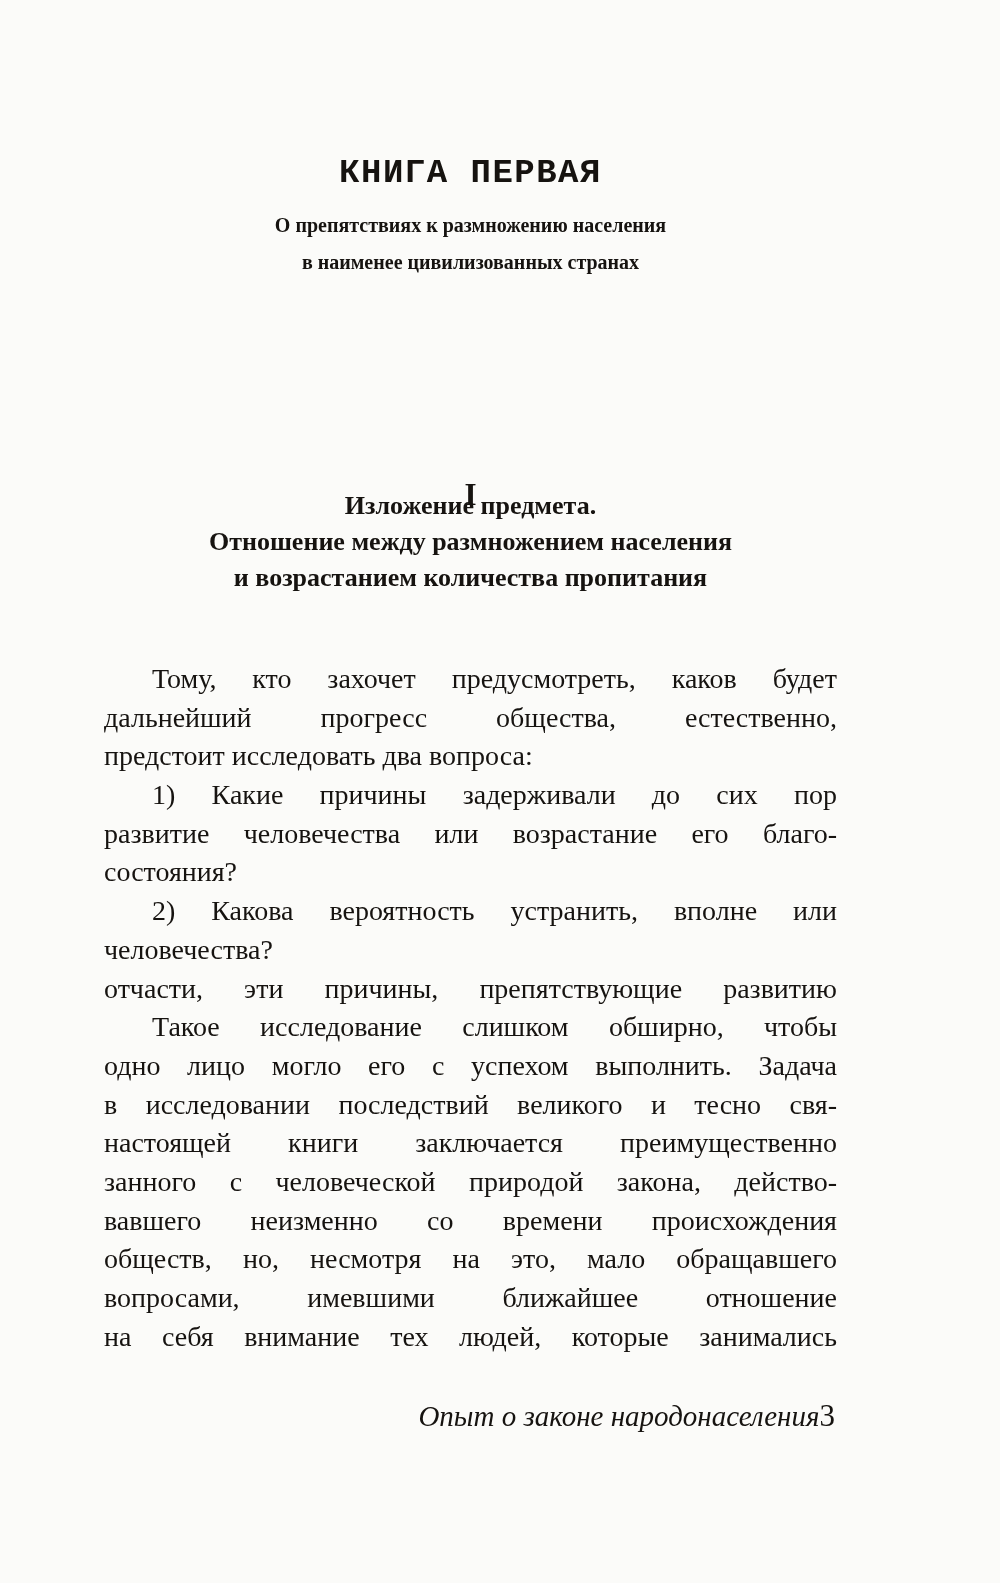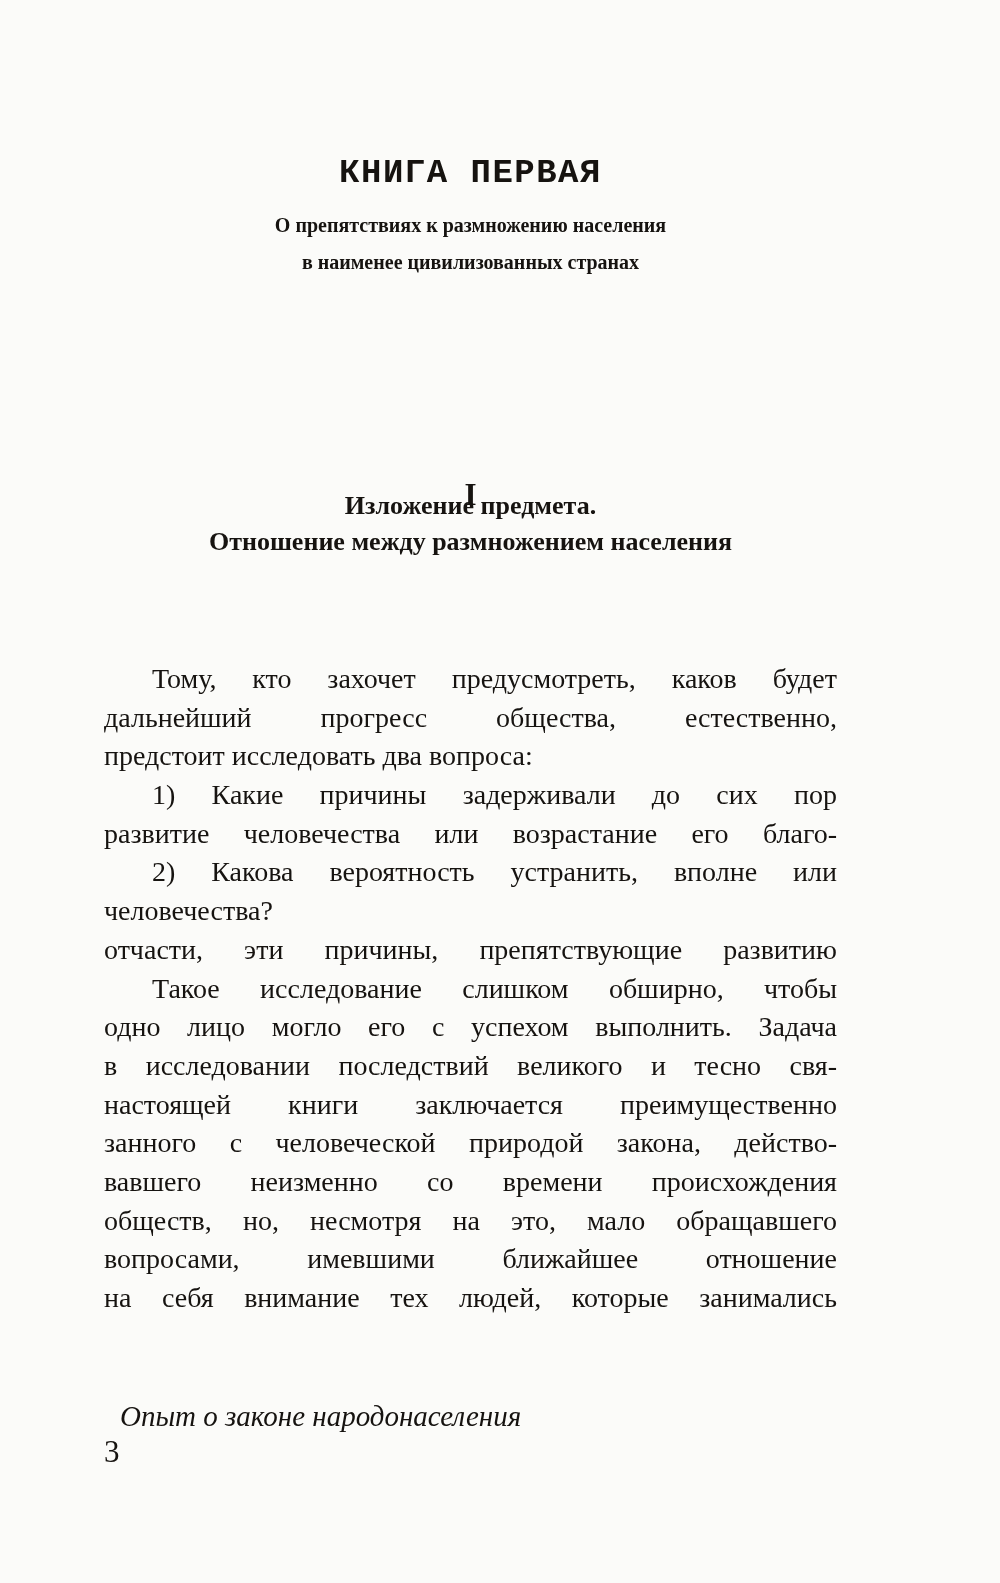--- a/index.html
+++ b/index.html
@@ -56,24 +56,23 @@
     height: 38.7px;
     text-align: justify;
     text-align-last: justify;
     box-sizing: border-box;
   }
   .body-line.indent { padding-left: 48px; }
   .body-line.no-just { text-align-last: left; }
   .footer {
     top: 1398px;
     display: flex;
-    justify-content: center;
+    justify-content: flex-end;
     align-items: baseline;
     line-height: 36px;
-    flex-direction: column;
   }
   .running-title {
     font-style: italic;
     font-size: 29px;
     padding-left: 16px;
   }
   .page-number {
     font-size: 31px;
     padding-right: 2px;
   }
@@ -86,28 +85,30 @@
 <div class="col book-subtitle">
     <div class="subtitle-line">О препятствиях к размножению населения</div>
     <div class="subtitle-line">в наименее цивилизованных странах</div>
   </div>
 
 <div class="col chapter-number">I</div>
 
 <div class="col chapter-title">
     <div class="chapter-title-line">Изложение предмета.</div>
     <div class="chapter-title-line">Отношение между размножением населения</div>
+    <div class="chapter-title-line">и возрастанием количества пропитания</div>
   </div>
 
 <div class="col body-text">
     <div class="body-line indent">Тому, кто захочет предусмотреть, каков будет</div>
     <div class="body-line">дальнейший прогресс общества, естественно,</div>
     <div class="body-line no-just">предстоит исследовать два вопроса:</div>
     <div class="body-line indent">1) Какие причины задерживали до сих пор</div>
     <div class="body-line">развитие человечества или возрастание его благо-</div>
+    <div class="body-line no-just">состояния?</div>
     <div class="body-line indent">2) Какова вероятность устранить, вполне или</div>
     <div class="body-line no-just">человечества?</div>
     <div class="body-line">отчасти, эти причины, препятствующие развитию</div>
     <div class="body-line indent">Такое исследование слишком обширно, чтобы</div>
     <div class="body-line">одно лицо могло его с успехом выполнить. Задача</div>
     <div class="body-line">в исследовании последствий великого и тесно свя-</div>
     <div class="body-line">настоящей книги заключается преимущественно</div>
     <div class="body-line">занного с человеческой природой закона, действо-</div>
     <div class="body-line">вавшего неизменно со времени происхождения</div>
     <div class="body-line">обществ, но, несмотря на это, мало обращавшего</div>

